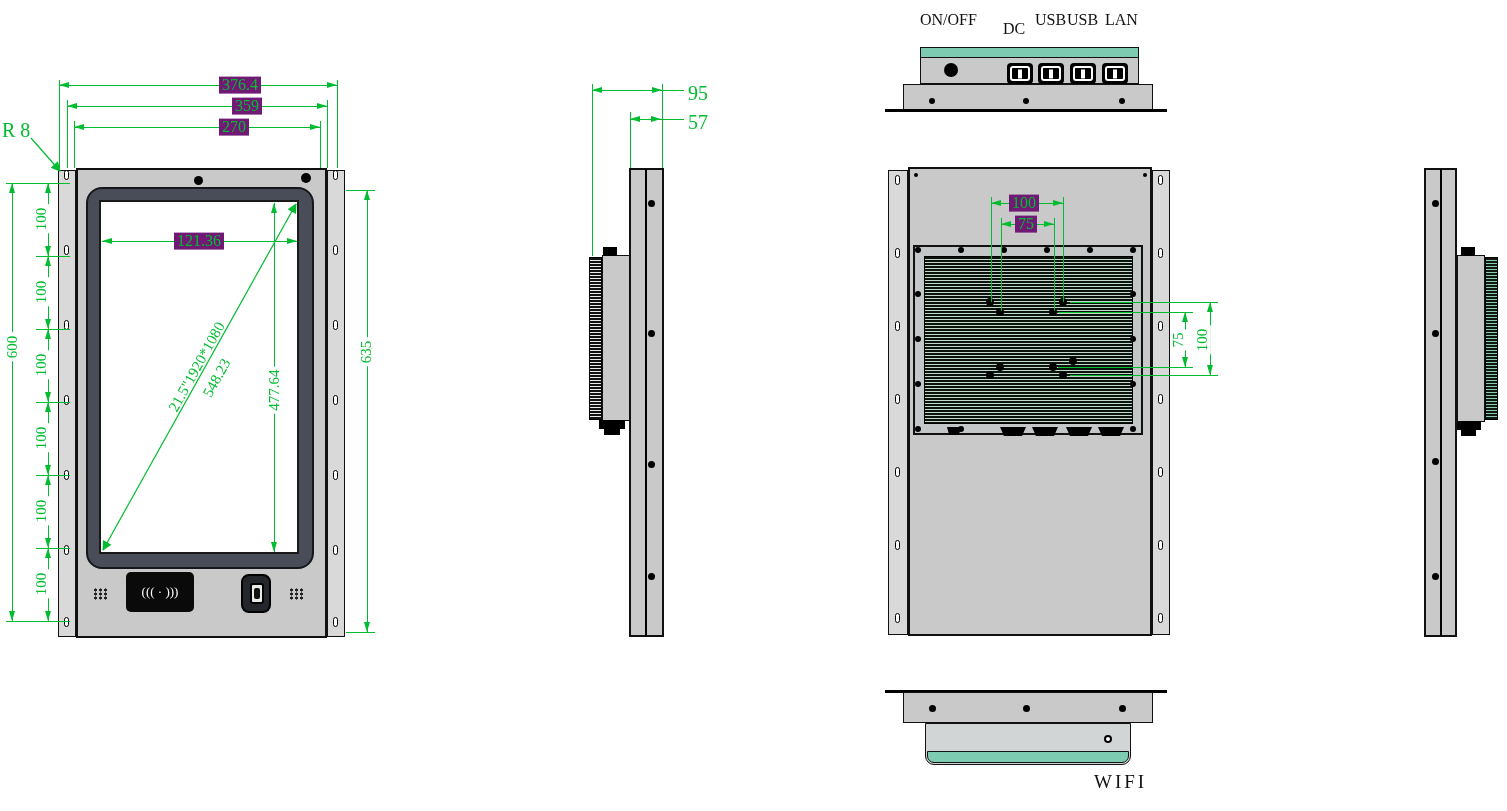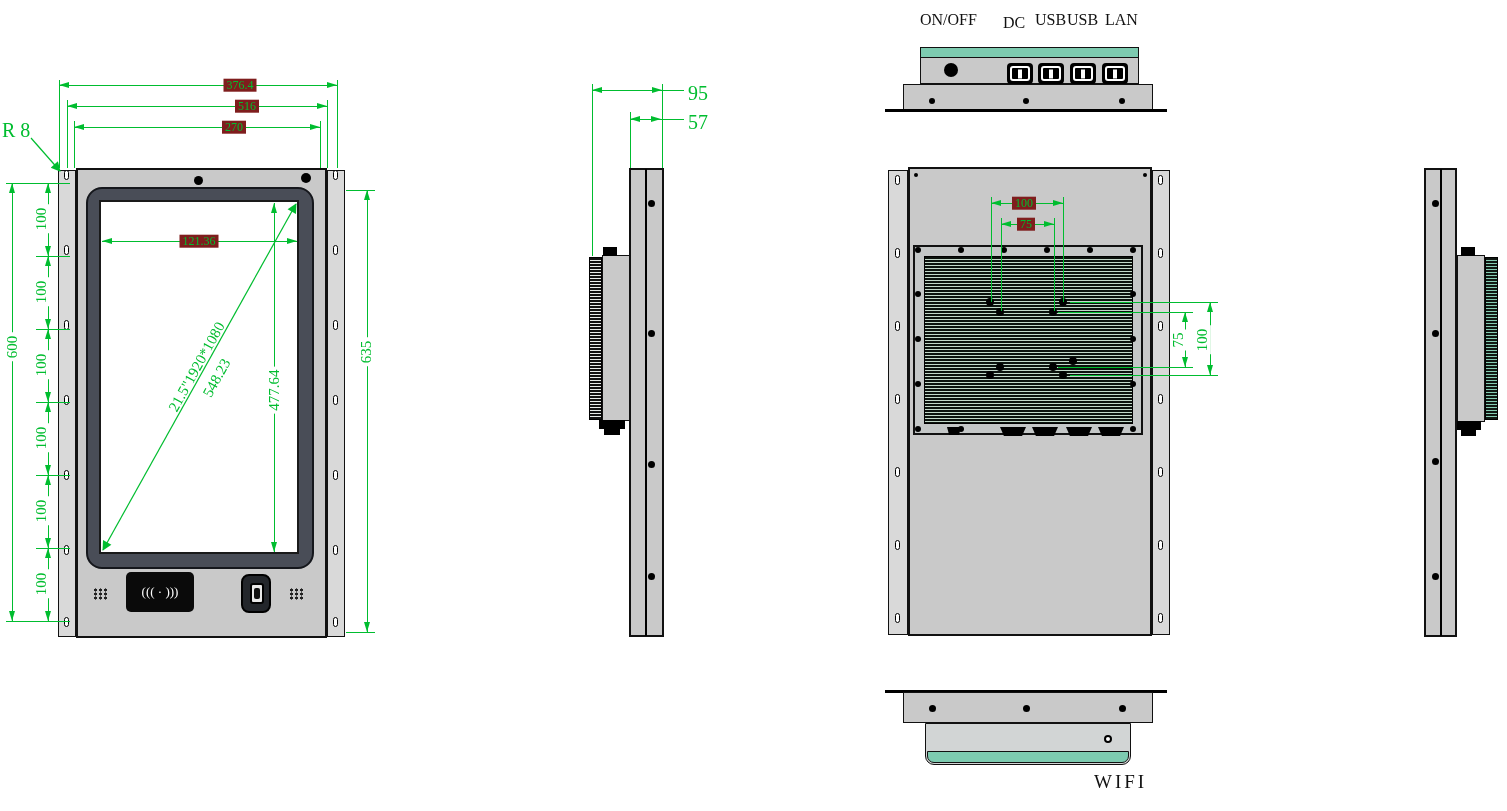--- a/index.html
+++ b/index.html
@@ -8,21 +8,21 @@
           font-family:"Liberation Serif",serif;--g:#00bd2f}
   .g{position:absolute;inset:0}
   
   .dimh{position:absolute;height:1px;background:var(--g)}
   .dimh::before{content:"";position:absolute;left:0;top:-3px;border-top:3.5px solid transparent;border-bottom:3.5px solid transparent;border-right:10px solid var(--g)}
   .dimh::after{content:"";position:absolute;right:0;top:-3px;border-top:3.5px solid transparent;border-bottom:3.5px solid transparent;border-left:10px solid var(--g)}
   .dimv{position:absolute;width:1px;background:var(--g)}
   .dimv::before{content:"";position:absolute;top:0;left:-3px;border-left:3.5px solid transparent;border-right:3.5px solid transparent;border-bottom:10px solid var(--g)}
   .dimv::after{content:"";position:absolute;bottom:0;left:-3px;border-left:3.5px solid transparent;border-right:3.5px solid transparent;border-top:10px solid var(--g)}
   .line{position:absolute;background:var(--g)}
-  .dlab{position:absolute;color:var(--g);background:#7f1d1d;font-size:12px;line-height:1.05;padding:0 3px;white-space:nowrap;transform:translate(-50%,-50%)}
+  .dlab{position:absolute;color:var(--g);background:#701a75;font-size:16px;line-height:1.05;padding:0 3px;white-space:nowrap;transform:translate(-50%,-50%)}
   .vlab{position:absolute;color:var(--g);background:#fff;font-size:15px;line-height:1.05;padding:3px 0;white-space:nowrap;writing-mode:vertical-rl;transform:translate(-50%,-50%) rotate(180deg)}
   .diag{position:absolute;color:var(--g);font-size:15px;white-space:nowrap;transform:translate(-50%,-50%) rotate(-61deg)}
   .glab{position:absolute;color:var(--g);font-size:20px;white-space:nowrap}
   .blab{position:absolute;color:#111;font-size:16px;white-space:nowrap}
   
   .panel{position:absolute;background:#c9c9c9;border:2px solid #111}
   .flange{position:absolute;background:#d9d9d9;border:1.5px solid #111}
   .hole{position:absolute;width:5px;height:10px;background:#fff;border:1.2px solid #000;border-radius:3px}
   .dot{position:absolute;background:#000;border-radius:50%}
   .scrframe{position:absolute;background:#494d57;border:2px solid #15171c;border-radius:16px}
@@ -85,21 +85,21 @@
     <div class="line" style="left:59px;top:80px;width:1px;height:88px"></div>
     <div class="line" style="left:337px;top:80px;width:1px;height:88px"></div>
     <div class="line" style="left:67px;top:100px;width:1px;height:68px"></div>
     <div class="line" style="left:327px;top:100px;width:1px;height:68px"></div>
     <div class="line" style="left:74px;top:121px;width:1px;height:47px"></div>
     <div class="line" style="left:320px;top:121px;width:1px;height:47px"></div>
 
     <div class="dimh" style="left:59px;top:85px;width:278px"></div>
     <div class="dlab" style="left:240px;top:85px">376.4</div>
     <div class="dimh" style="left:67px;top:106px;width:260px"></div>
-    <div class="dlab" style="left:247px;top:106px">516</div>
+    <div class="dlab" style="left:247px;top:106px">359</div>
     <div class="dimh" style="left:74px;top:127px;width:246px"></div>
     <div class="dlab" style="left:234px;top:127px">270</div>
 
     <div class="glab" style="left:2px;top:119px">R 8</div>
 
     <div class="dimv" style="left:12px;top:183px;height:438px"></div>
     <div class="vlab" style="left:13px;top:347px">600</div>
     <div class="dimv" style="left:48px;top:183px;height:73px"></div>
     <div class="dimv" style="left:48px;top:256px;height:73px"></div>
     <div class="dimv" style="left:48px;top:329px;height:73px"></div>
@@ -152,21 +152,21 @@
     <div class="dimh" style="left:592px;top:90px;width:70px"></div>
     <div class="line" style="left:662px;top:90px;width:22px;height:1px"></div>
     <div class="glab" style="left:688px;top:82px">95</div>
     <div class="dimh" style="left:630px;top:119px;width:31px"></div>
     <div class="line" style="left:661px;top:119px;width:23px;height:1px"></div>
     <div class="glab" style="left:688px;top:111px">57</div>
   </div>
 
   <div class="g">
     <span class="blab" style="left:920px;top:11px">ON/OFF</span>
-    <span class="blab" style="left:1003px;top:14px">DC</span>
+    <span class="blab" style="left:1003px;top:20px">DC</span>
     <span class="blab" style="left:1035px;top:11px">USB</span>
     <span class="blab" style="left:1067px;top:11px">USB</span>
     <span class="blab" style="left:1105px;top:11px">LAN</span>
     <div class="teal" style="left:920px;top:47px;width:219px;height:11px"></div>
     <div class="panel" style="left:920px;top:57px;width:219px;height:27px;border-width:1.5px"></div>
     <div class="dot" style="left:944px;top:63px;width:14px;height:14px"></div>
     <div class="conn" style="left:1007px;top:63px">
         <div class="connin"></div>
       </div>
     <div class="conn" style="left:1038px;top:63px">

